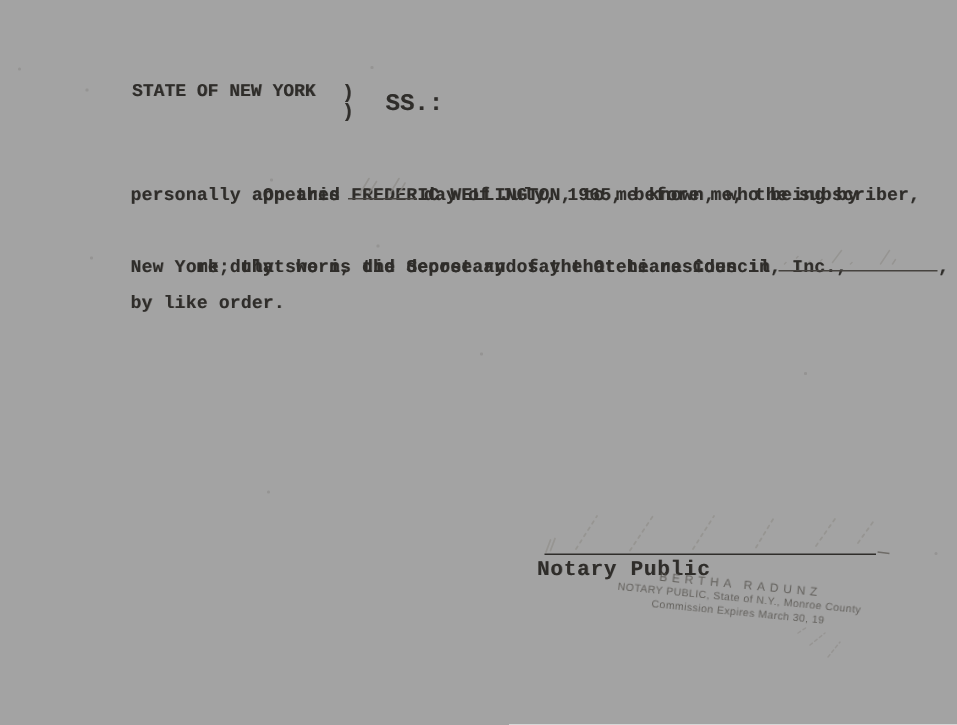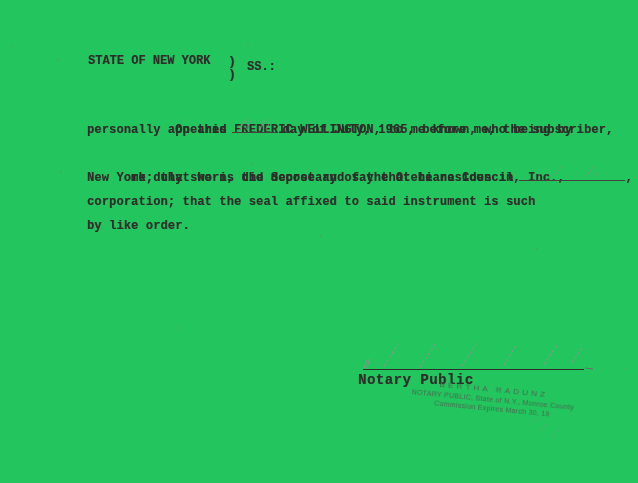--- a/index.html
+++ b/index.html
@@ -1,32 +1,32 @@
 <!DOCTYPE html>
 <html><head>
 <meta charset="utf-8">
 <style>
   html,body { margin:0; padding:0; background:#ffffff; }
   .page {
     position:relative;
     width:638px; height:483px;
-    background:#22c55e;
+    background:#a3a3a3;
     overflow:hidden;
     font-family:"Liberation Mono","DejaVu Sans Mono",monospace;
     color:#2f2d2a;
     text-decoration:underline;
   }
   .tw { font-weight:700; text-shadow:0.4px 0 0 rgba(47,45,42,0.45); }
 
   
   .venue { position:absolute; left:88px; top:55px; }
   .venue-left div { font-size:12px; line-height:13px; white-space:pre; }
   .braces { position:absolute; left:140px; top:0; }
   .braces div { font-size:13px; line-height:13px; }
-  .ss { position:absolute; left:159px; top:5px; font-size:12px; }
+  .ss { position:absolute; left:169px; top:5px; font-size:16px; }
 
   
   .bodytext { position:absolute; left:87px; top:94px; width:520px; font-size:12px; letter-spacing:0.15px; }
   .line { height:24px; line-height:24px; white-space:pre; }
   .indent { padding-left:44px; }
   .blank {
     display:inline-block; position:relative;
     border-bottom:1.5px solid #46433f;
     height:13px; vertical-align:baseline;
   }
@@ -92,21 +92,20 @@
               <path d="M20,11 L21,10"></path>
           <path d="M28,10 L29,9"></path>
               <path d="M36,11 L42,3"></path>
               <path d="M48,12 L49,11"></path>
           <path d="M68,12 L74,3"></path>
               <path d="M76,12 L78,9"></path>
         </g>
       </svg></span><span>,</span>
     </div>
     <div class="line">New York; that he is the Secretary of the Otetiana Council, Inc.,</div>
-    <div class="line">corporation; that the seal affixed to said instrument is such</div>
     <div class="line">by like order.</div>
   </div>
 
   <svg class="sig-scribble" width="240" height="36" viewBox="0 0 240 36">
     <g stroke="#94928e" stroke-width="1.2" fill="none" opacity="0.8" stroke-linecap="round">
       <path d="M6,32 L9,24 M9,31 L12,23"></path>
       <path d="M26,30 L40,8" stroke-dasharray="2,3"></path>
       <path d="M62,31 L78,7" stroke-dasharray="2,3"></path>
       <path d="M104,30 L118,8" stroke-dasharray="2,3"></path>
       <path d="M146,29 L158,9" stroke-dasharray="2,3"></path>

